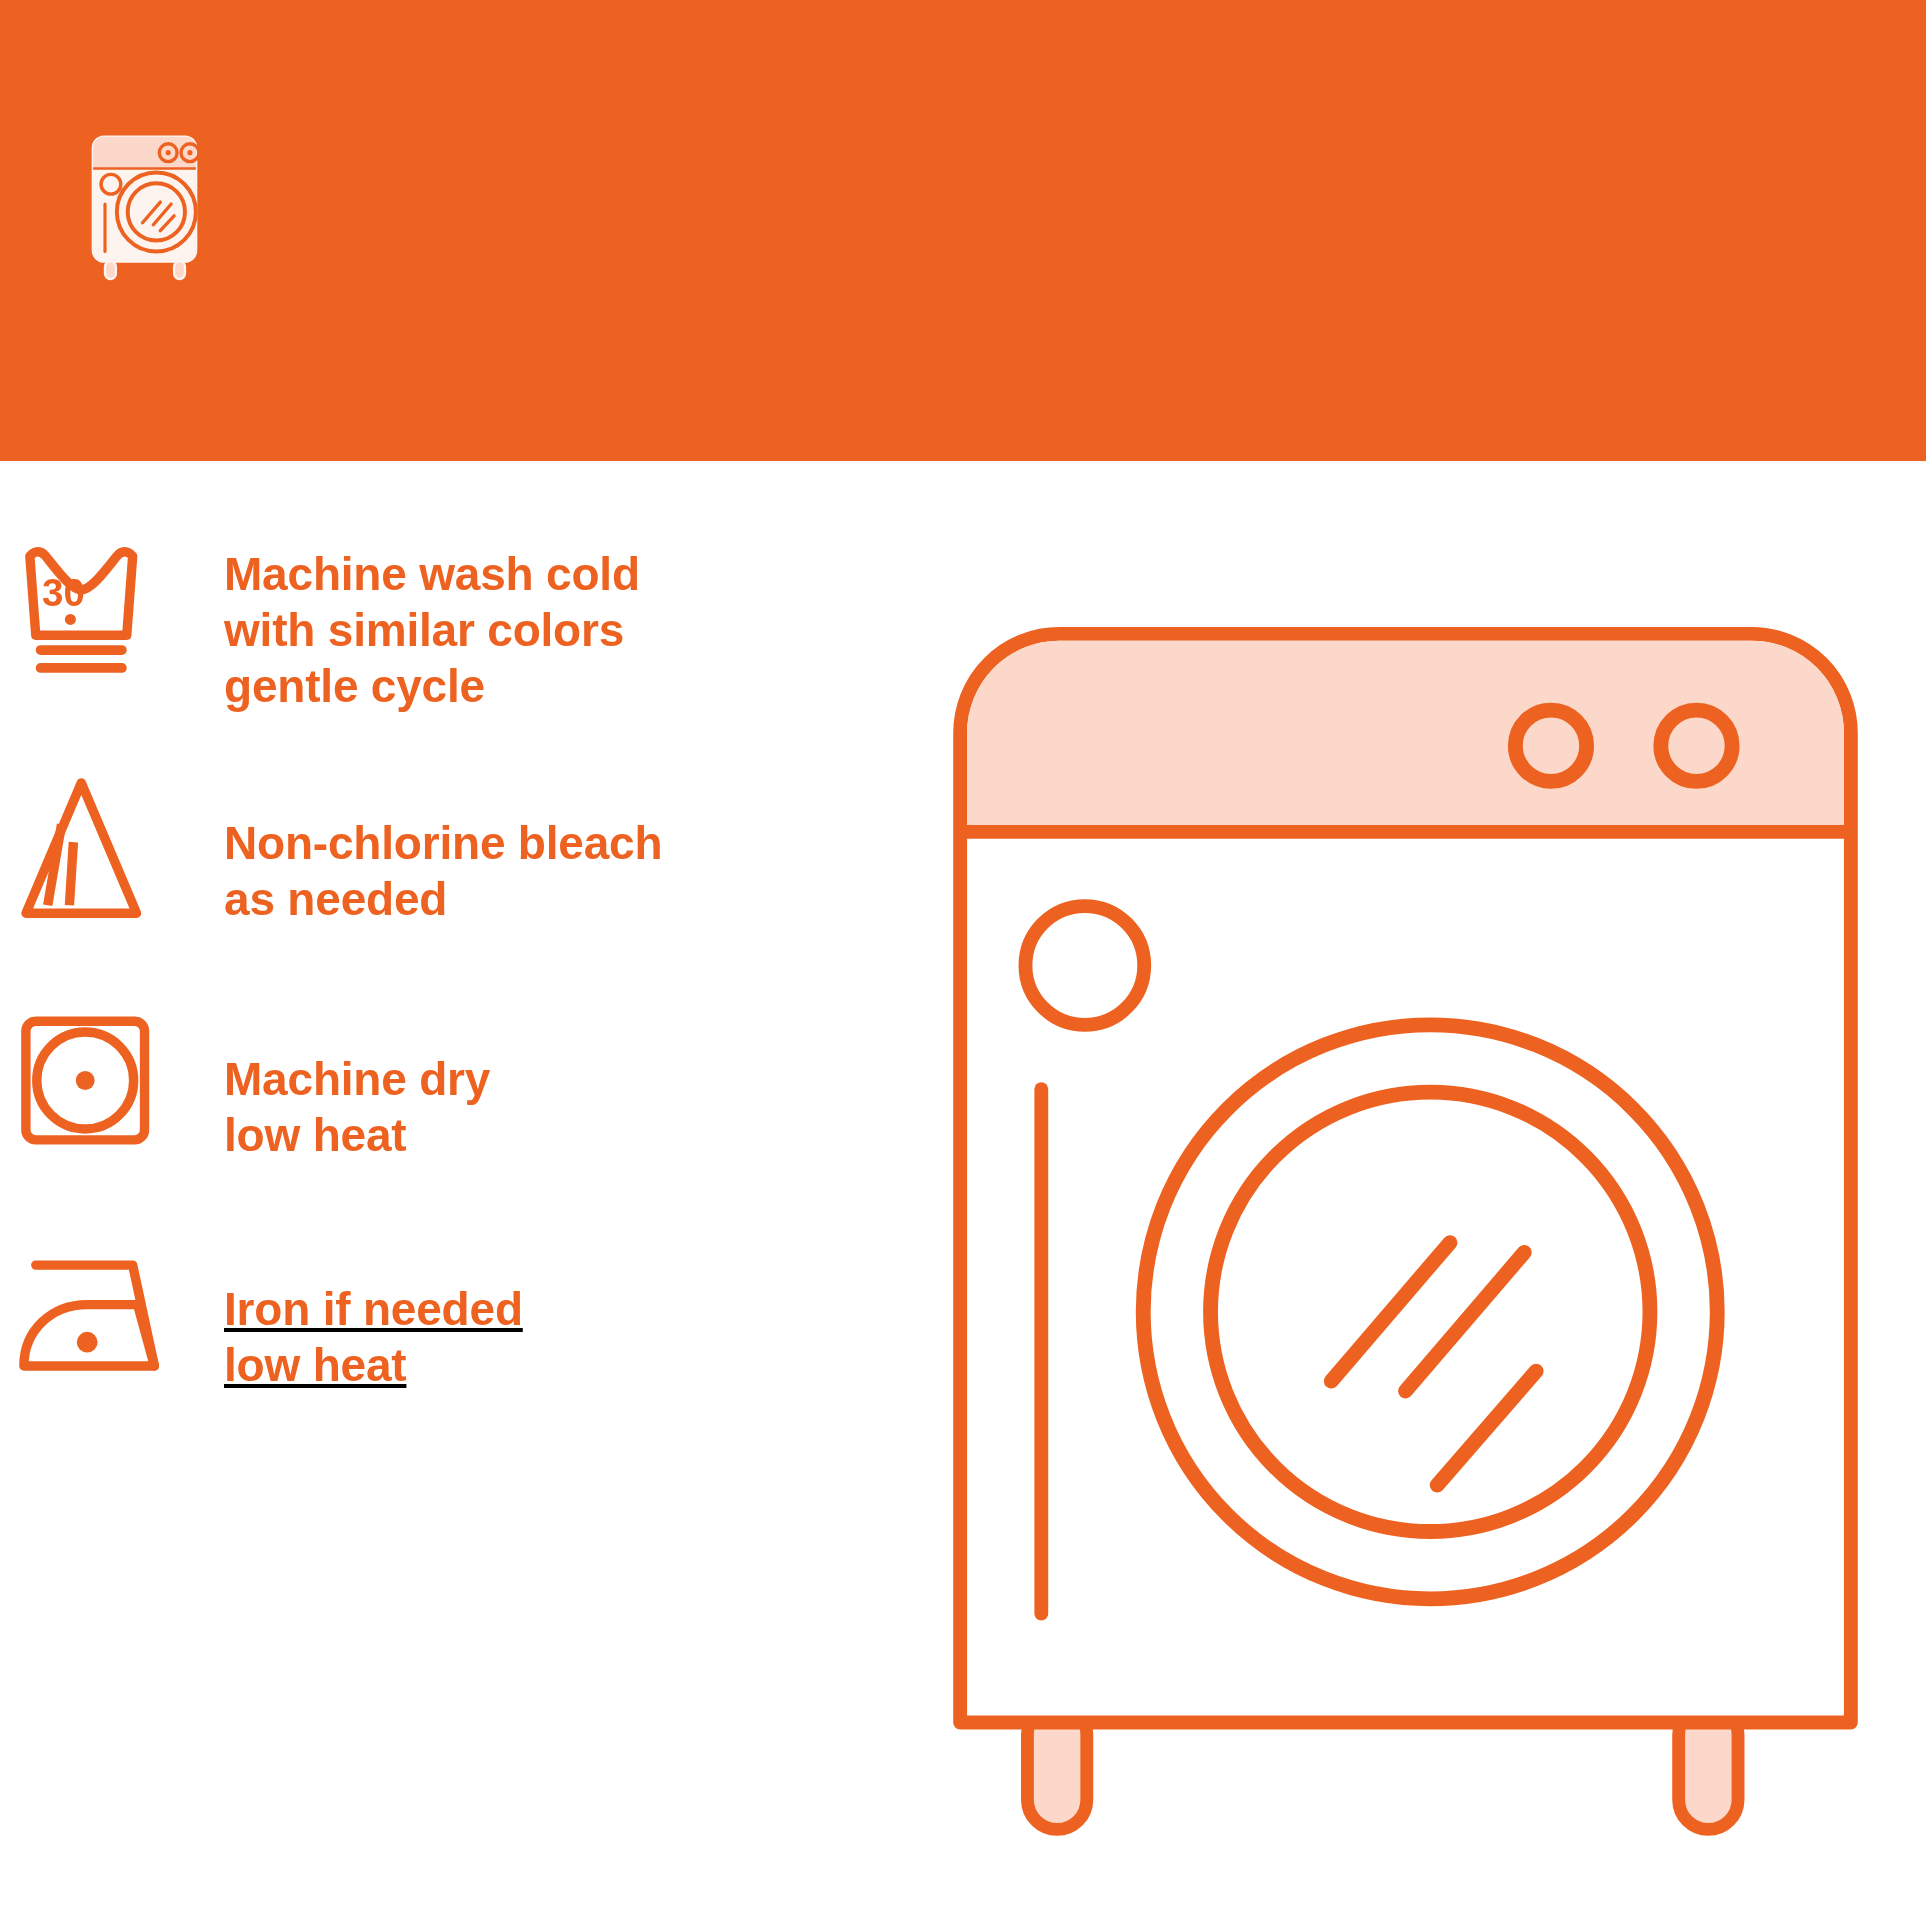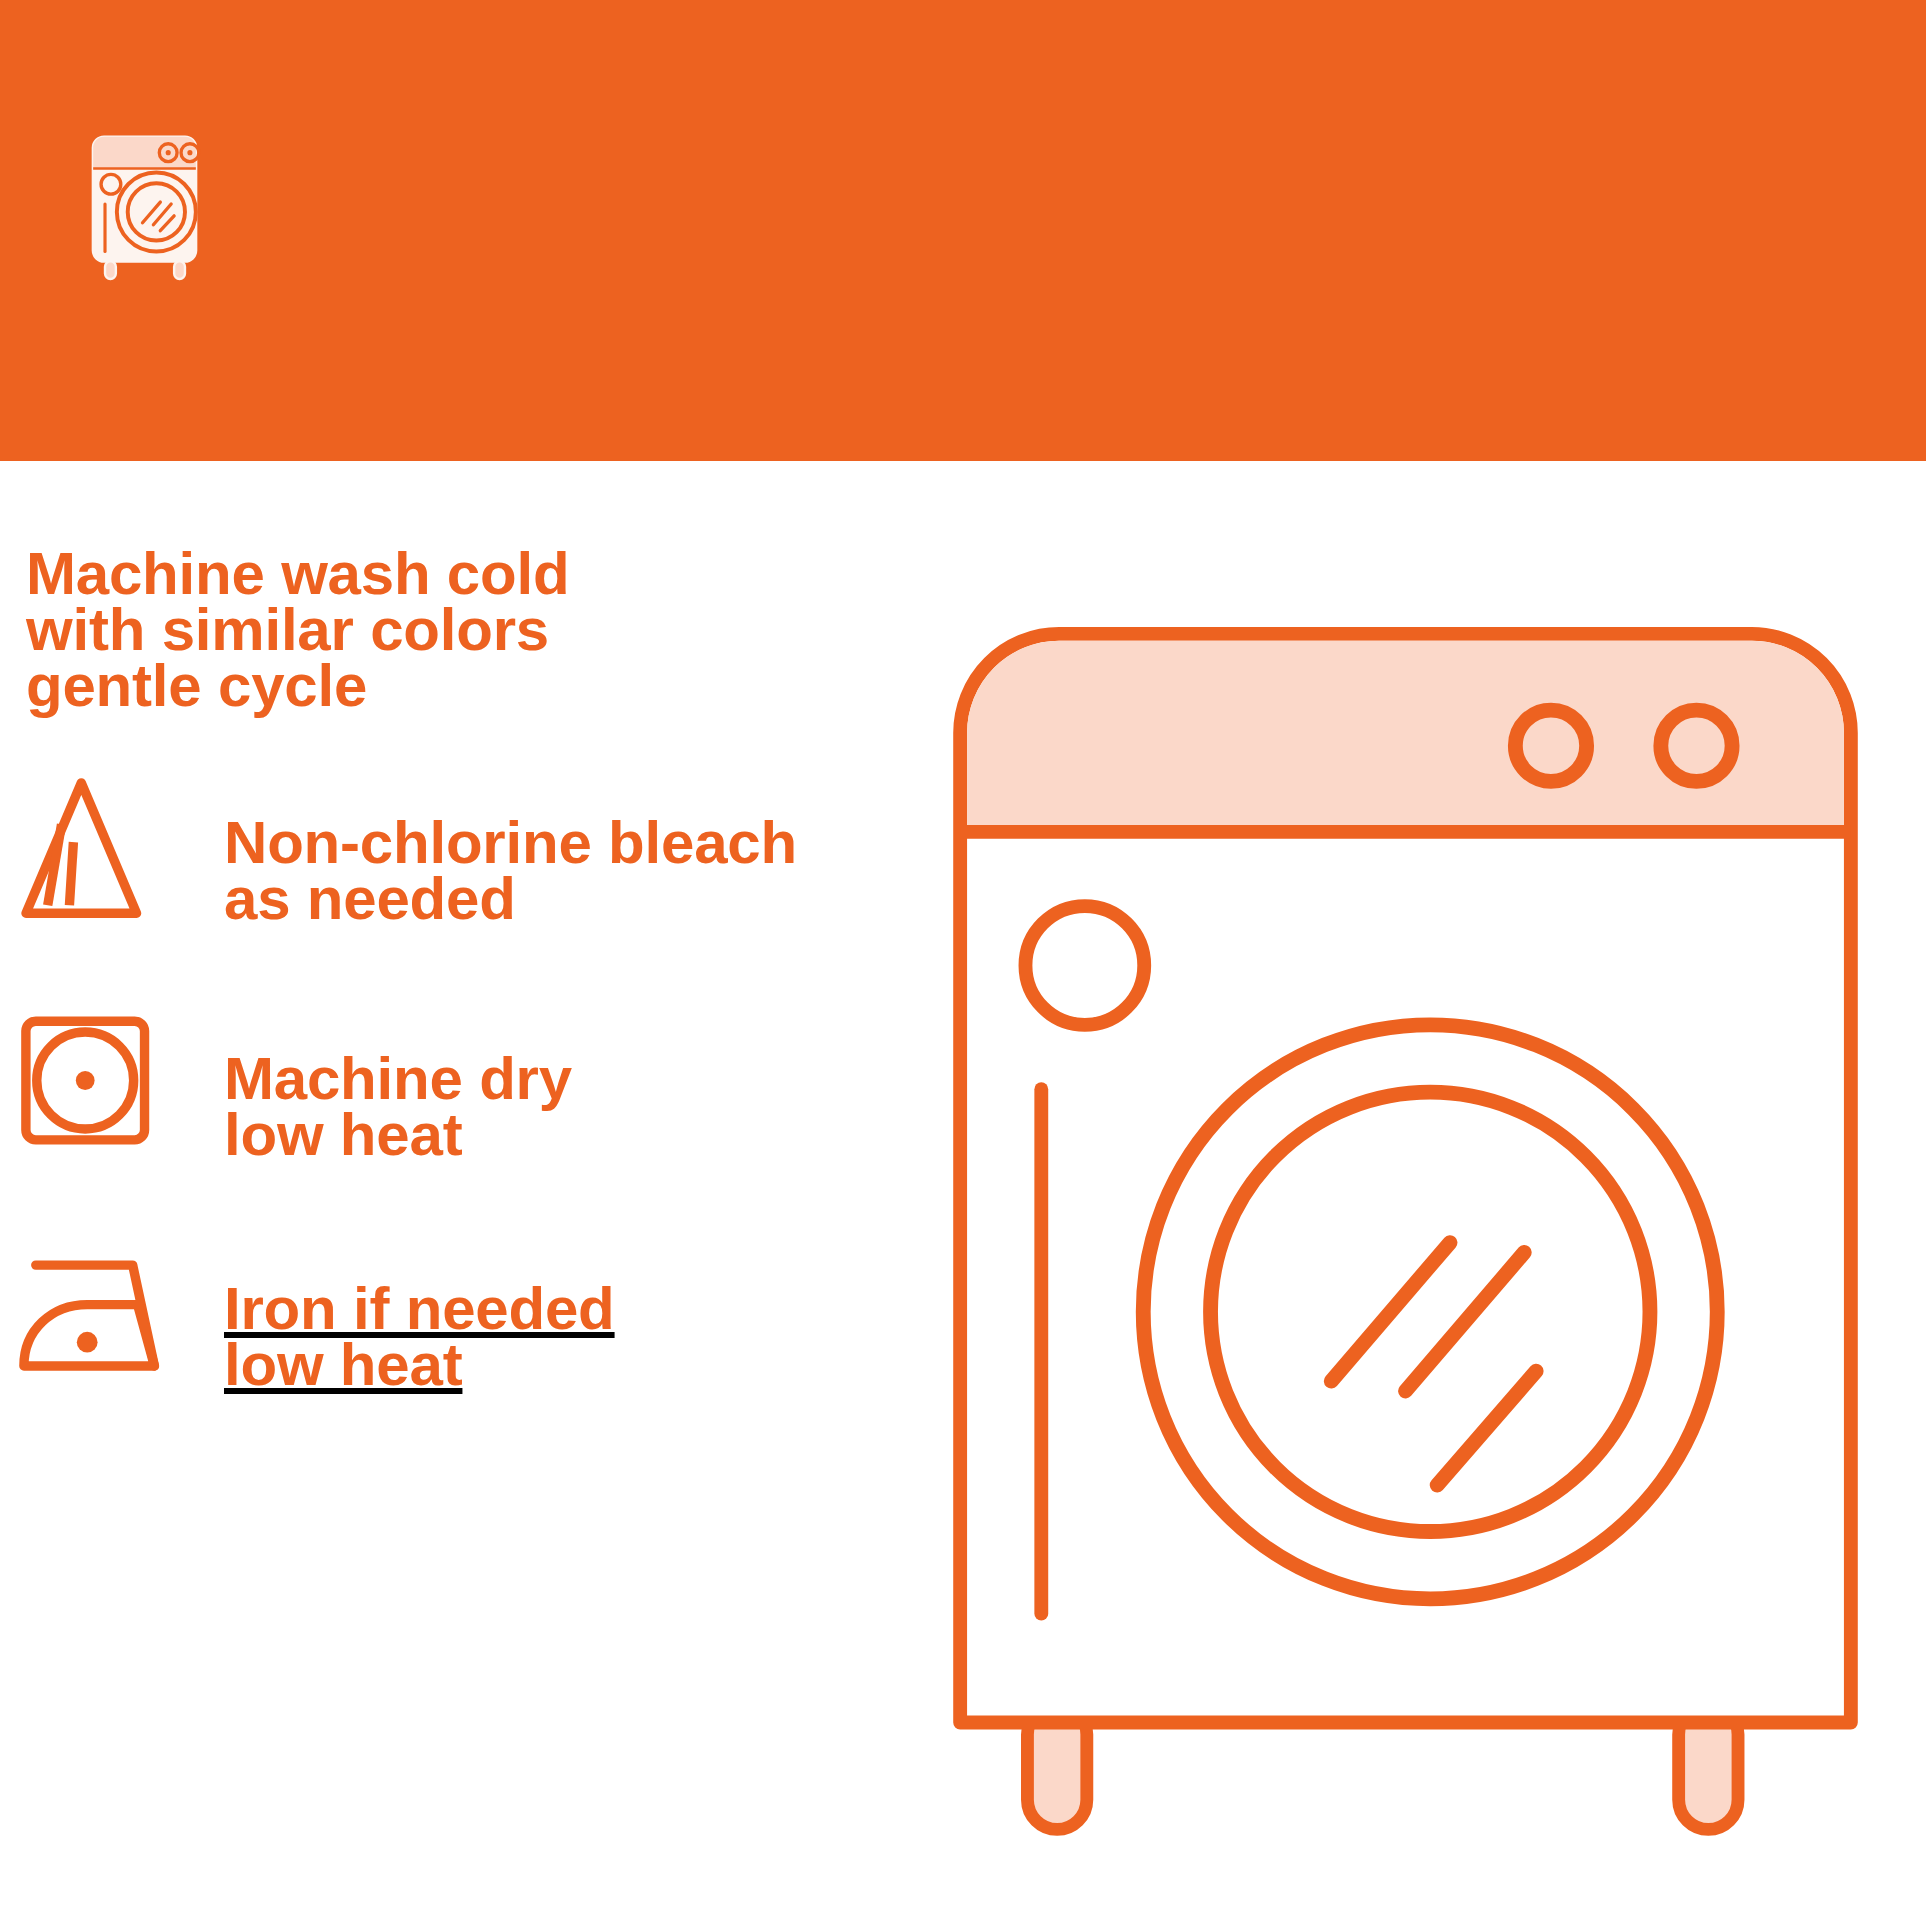--- a/index.html
+++ b/index.html
@@ -103,21 +103,21 @@
     display: flex;
     justify-content: center;
     align-items: flex-start;
     padding-left: 10px;
     box-sizing: border-box;
   }
 
   .care-text {
     color: #ed6220;
     font-family: "Liberation Sans", sans-serif;
-    font-size: 60px;
+    font-size: 46px;
     line-height: 56px;
     font-weight: 700;
     letter-spacing: -0.2px;
     padding-left: 26px;
     white-space: pre-line;
   }
 
   #row-wash   { top: 79px; }
   #row-bleach { top: 312px; }
   #row-dry    { top: 546px; }
@@ -170,20 +170,34 @@
         <rect x="34" y="136" width="11" height="18" rx="5.5" fill="#fbd8c9" stroke="#fdf4ef" stroke-width="2.4"></rect>
         <rect x="104" y="136" width="11" height="18" rx="5.5" fill="#fbd8c9" stroke="#fdf4ef" stroke-width="2.4"></rect>
       </svg>
     </div>
 
   </div>
 
   <div id="care-list">
 
     <div class="care-row" id="row-wash">
+      <div class="care-icon-box">
+        <svg width="176" height="149" viewBox="0 0 178 150" xmlns="http://www.w3.org/2000/svg">
+
+          <path d="M14 16 C14 16 22 6 30 16 C42 31 56 50 66 50 C76 50 90 31 102 16 C110 6 118 16 118 16
+                   L112 96 L20 96 Z" fill="none" stroke="#ed6220" stroke-width="9.5" stroke-linejoin="round" stroke-linecap="round"></path>
+
+          <text x="48" y="66" font-family="'Liberation Sans', sans-serif" font-size="39" font-weight="700" fill="#ed6220" text-anchor="middle">30</text>
+
+          <circle cx="55" cy="80" r="5.6" fill="#ed6220"></circle>
+
+          <rect x="20" y="106" width="92" height="10" rx="5" fill="#ed6220"></rect>
+          <rect x="20" y="124" width="92" height="10" rx="5" fill="#ed6220"></rect>
+        </svg>
+      </div>
       <div class="care-text">Machine wash cold
 with similar colors
 gentle cycle</div>
     </div>
 
     <div class="care-row" id="row-bleach">
       <div class="care-icon-box">
         <svg width="176" height="158" viewBox="0 0 178 160" xmlns="http://www.w3.org/2000/svg">
 
           <path d="M66 10 L122 142 L10 142 Z" fill="none" stroke="#ed6220" stroke-width="9.5" stroke-linejoin="round"></path>

